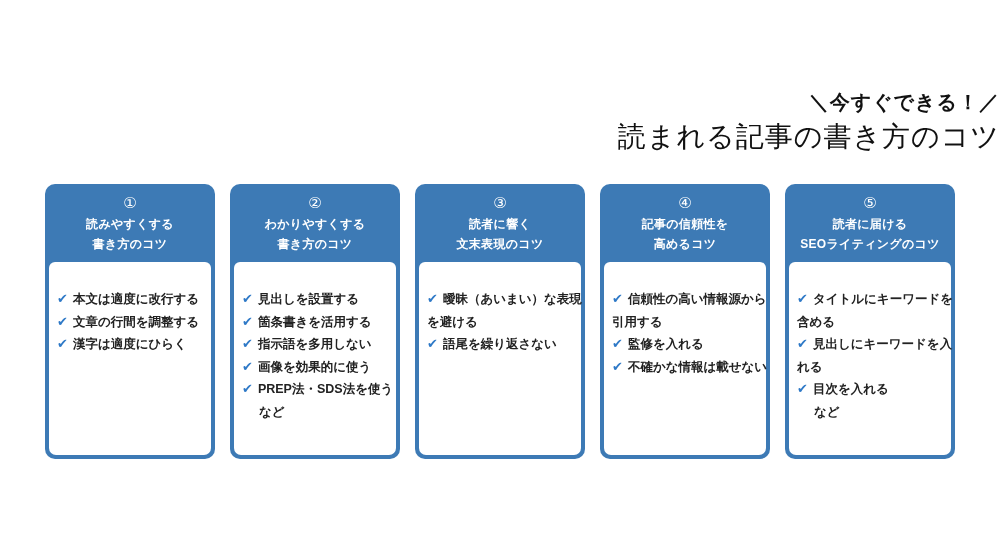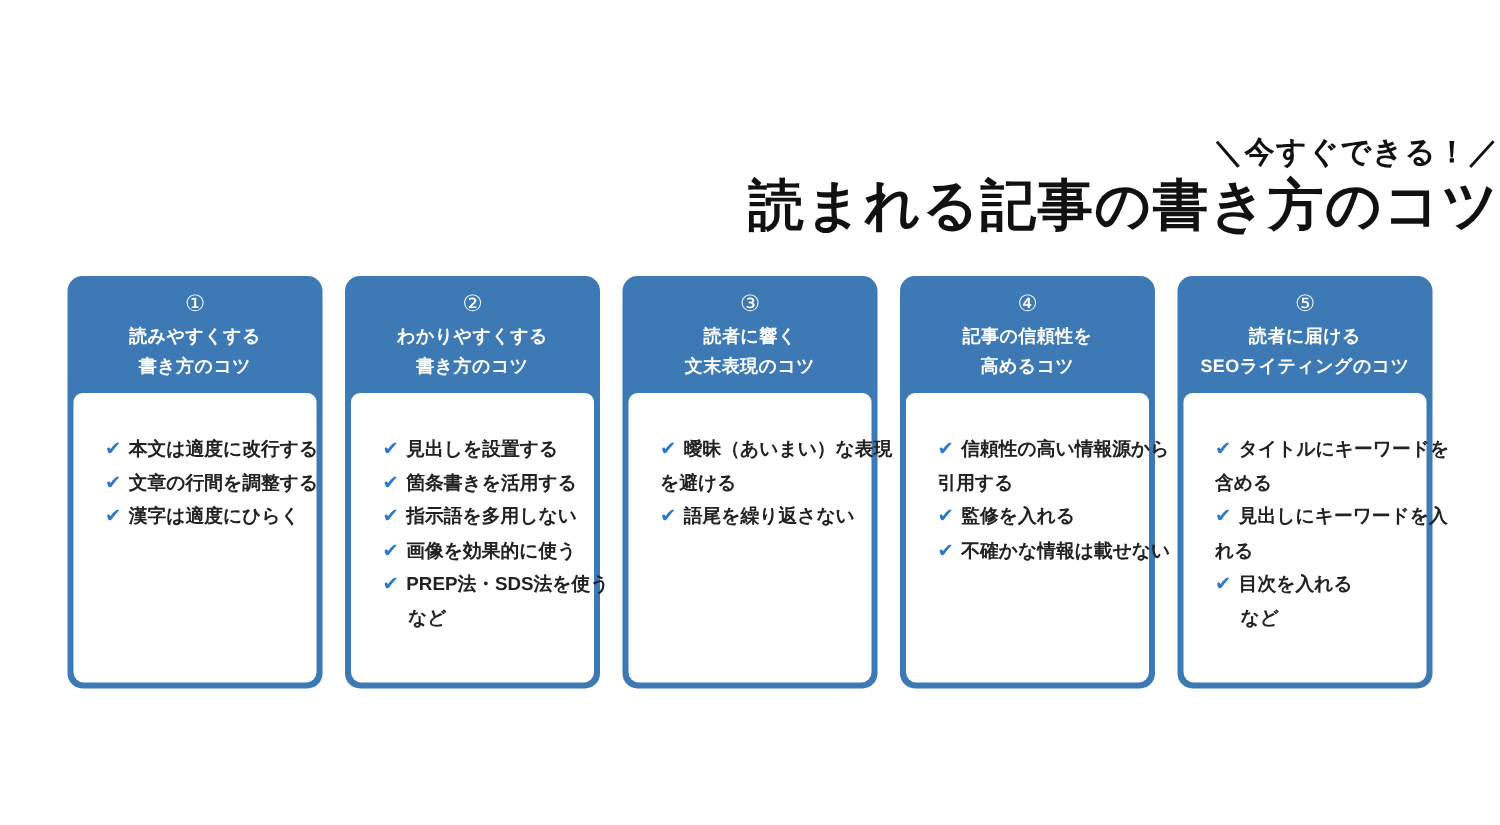--- a/index.html
+++ b/index.html
@@ -11,38 +11,38 @@
   }
   * { margin: 0; padding: 0; box-sizing: border-box; }
   html, body {
     width: 1000px; height: 550px;
     background: var(--bg);
     font-family: "Liberation Sans", "DejaVu Sans", sans-serif;
     overflow: hidden;
   }
   .header { margin-top: 90px; text-align: right; color: var(--title); }
   .kicker { font-size: 20px; font-weight: 700; line-height: 24px; letter-spacing: 1px; }
-  .main-title { font-size: 37px; font-weight: 700; line-height: 34px; margin-top: 6px; letter-spacing: 1px; }
+  .main-title { font-size: 28px; font-weight: 400; line-height: 34px; margin-top: 6px; letter-spacing: 1px; }
 
   .cards { display: flex; justify-content: center; gap: 15px; margin-top: 30px; }
   .card {
     position: relative;
     width: 170px; height: 275px;
     background: var(--card-blue);
     border-radius: 10px;
     flex: 0 0 auto;
   }
   .card-head { text-align: center; color: #fff; padding-top: 9px; }
   .num { font-size: 15px; line-height: 20px; margin-bottom: 1px; }
   .ct { font-size: 12px; font-weight: 700; line-height: 20px; letter-spacing: 0.3px; }
   .card-body {
     position: absolute; top: 78px; left: 4px; right: 4px; bottom: 4px;
     background: #fff;
     border-radius: 6px 6px 7px 7px;
-    padding: 26px 2px 0 21px;
+    padding: 26px 2px 0 8px;
   }
   .item {
     font-size: 12.5px; font-weight: 700; color: var(--text);
     line-height: 22.5px; white-space: nowrap;
   }
   .check { color: var(--check-blue); margin-right: 5px; font-size: 13px; }
   .item.etc { padding-left: 17px; }
 </style>
 </head>
 <body>

